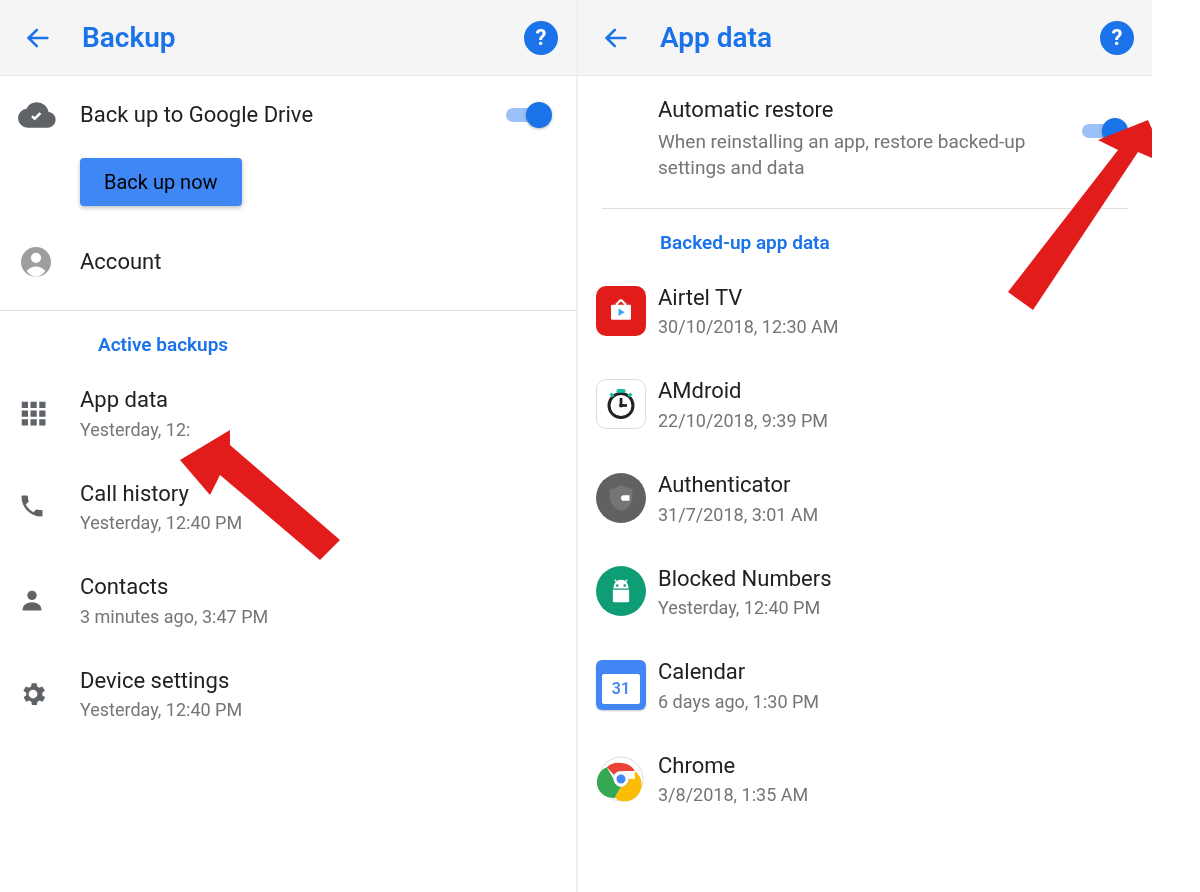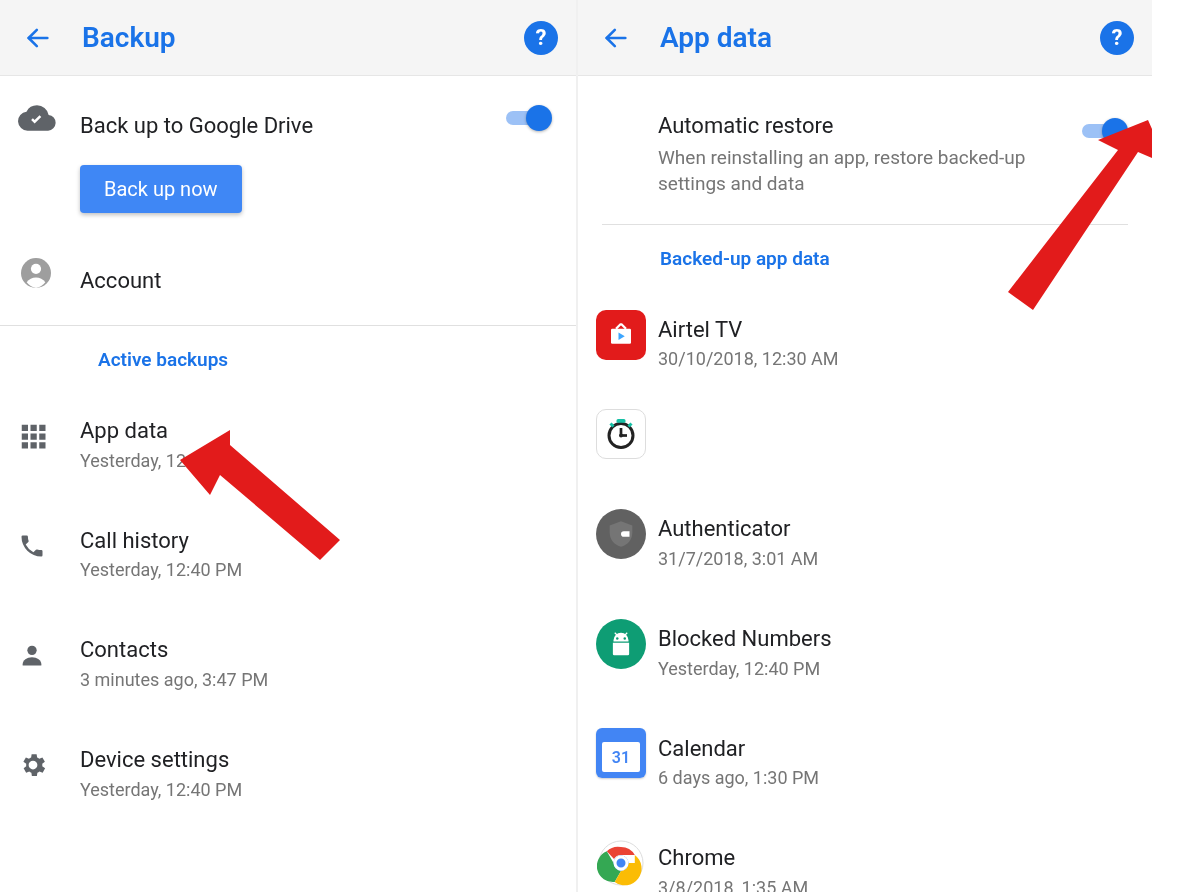--- a/index.html
+++ b/index.html
@@ -53,21 +53,21 @@
     align-items:center;
     padding: 20px 24px 20px 18px;
     cursor:pointer;
   }
   .row .icon-slot {
     width: 62px;
     display:flex; align-items:center; justify-content:flex-start;
     color:#5f6368;
     flex-shrink:0;
   }
-  .row .texts { flex:1; min-width:0;margin-top:16px; }
+  .row .texts { flex:1; min-width:0; }
   .row .title-line{
     font-size:22px; color:#202124; font-weight:400;
     line-height:1.3;
   }
   .row .sub-line{
     font-size:18px; color:#757575; margin-top:4px;
   }
   .toggle {
     width:46px; height:26px; position:relative;
     flex-shrink:0;
@@ -78,21 +78,21 @@
     background:#9cc1f6; border-radius:10px;
   }
   .toggle .thumb{
     position:absolute; right:0; top:0; width:26px; height:26px;
     background:#1a73e8; border-radius:50%;
     box-shadow:0 1px 3px rgba(0,0,0,.3);
   }
   .btn-primary{
     display:inline-block;
     background:#3f87f5;
-    color:#ffffff;
+    color:#000000;
     font-size:20px;
     padding:12px 24px;
     border-radius:4px;
     box-shadow:0 2px 4px rgba(0,0,0,.25);
     cursor:pointer;
     margin:4px 0 18px 80px;
   }
   .section-header{
     padding: 22px 24px 10px 98px;
     font-size:19px; color:#1a73e8; font-weight:600;
@@ -281,20 +281,24 @@
               <circle cx="12" cy="13" r="8" fill="#fff" stroke="#222" stroke-width="2"></circle>
               <circle cx="12" cy="13" r="1.3" fill="#222"></circle>
               <line x1="12" y1="13" x2="12" y2="8" stroke="#222" stroke-width="1.8"></line>
               <line x1="12" y1="13" x2="16" y2="13" stroke="#222" stroke-width="1.8"></line>
               <rect x="9" y="2" width="6" height="2.5" rx="1" fill="#16c0a5"></rect>
               <line x1="5" y1="5" x2="7" y2="7" stroke="#16c0a5" stroke-width="2"></line>
               <line x1="19" y1="5" x2="17" y2="7" stroke="#16c0a5" stroke-width="2"></line>
             </svg>
         </div>
       </div>
+      <div class="texts">
+        <div class="title-line">AMdroid</div>
+        <div class="sub-line">22/10/2018, 9:39 PM</div>
+      </div>
     </div>
 
     <div class="row">
       <div class="icon-slot">
         <div class="app-icon" style="background:#616161; border-radius:50%">
           <svg width="34" height="34" viewBox="0 0 24 24">
               <path d="M12 3l8 3v5c0 5-3.4 9-8 10-4.6-1-8-5-8-10V6z" fill="#757575"></path>
               <path d="M14 10h4v4h-4a2 2 0 0 1 0-4z" fill="#fff"></path>
             </svg>
         </div>

